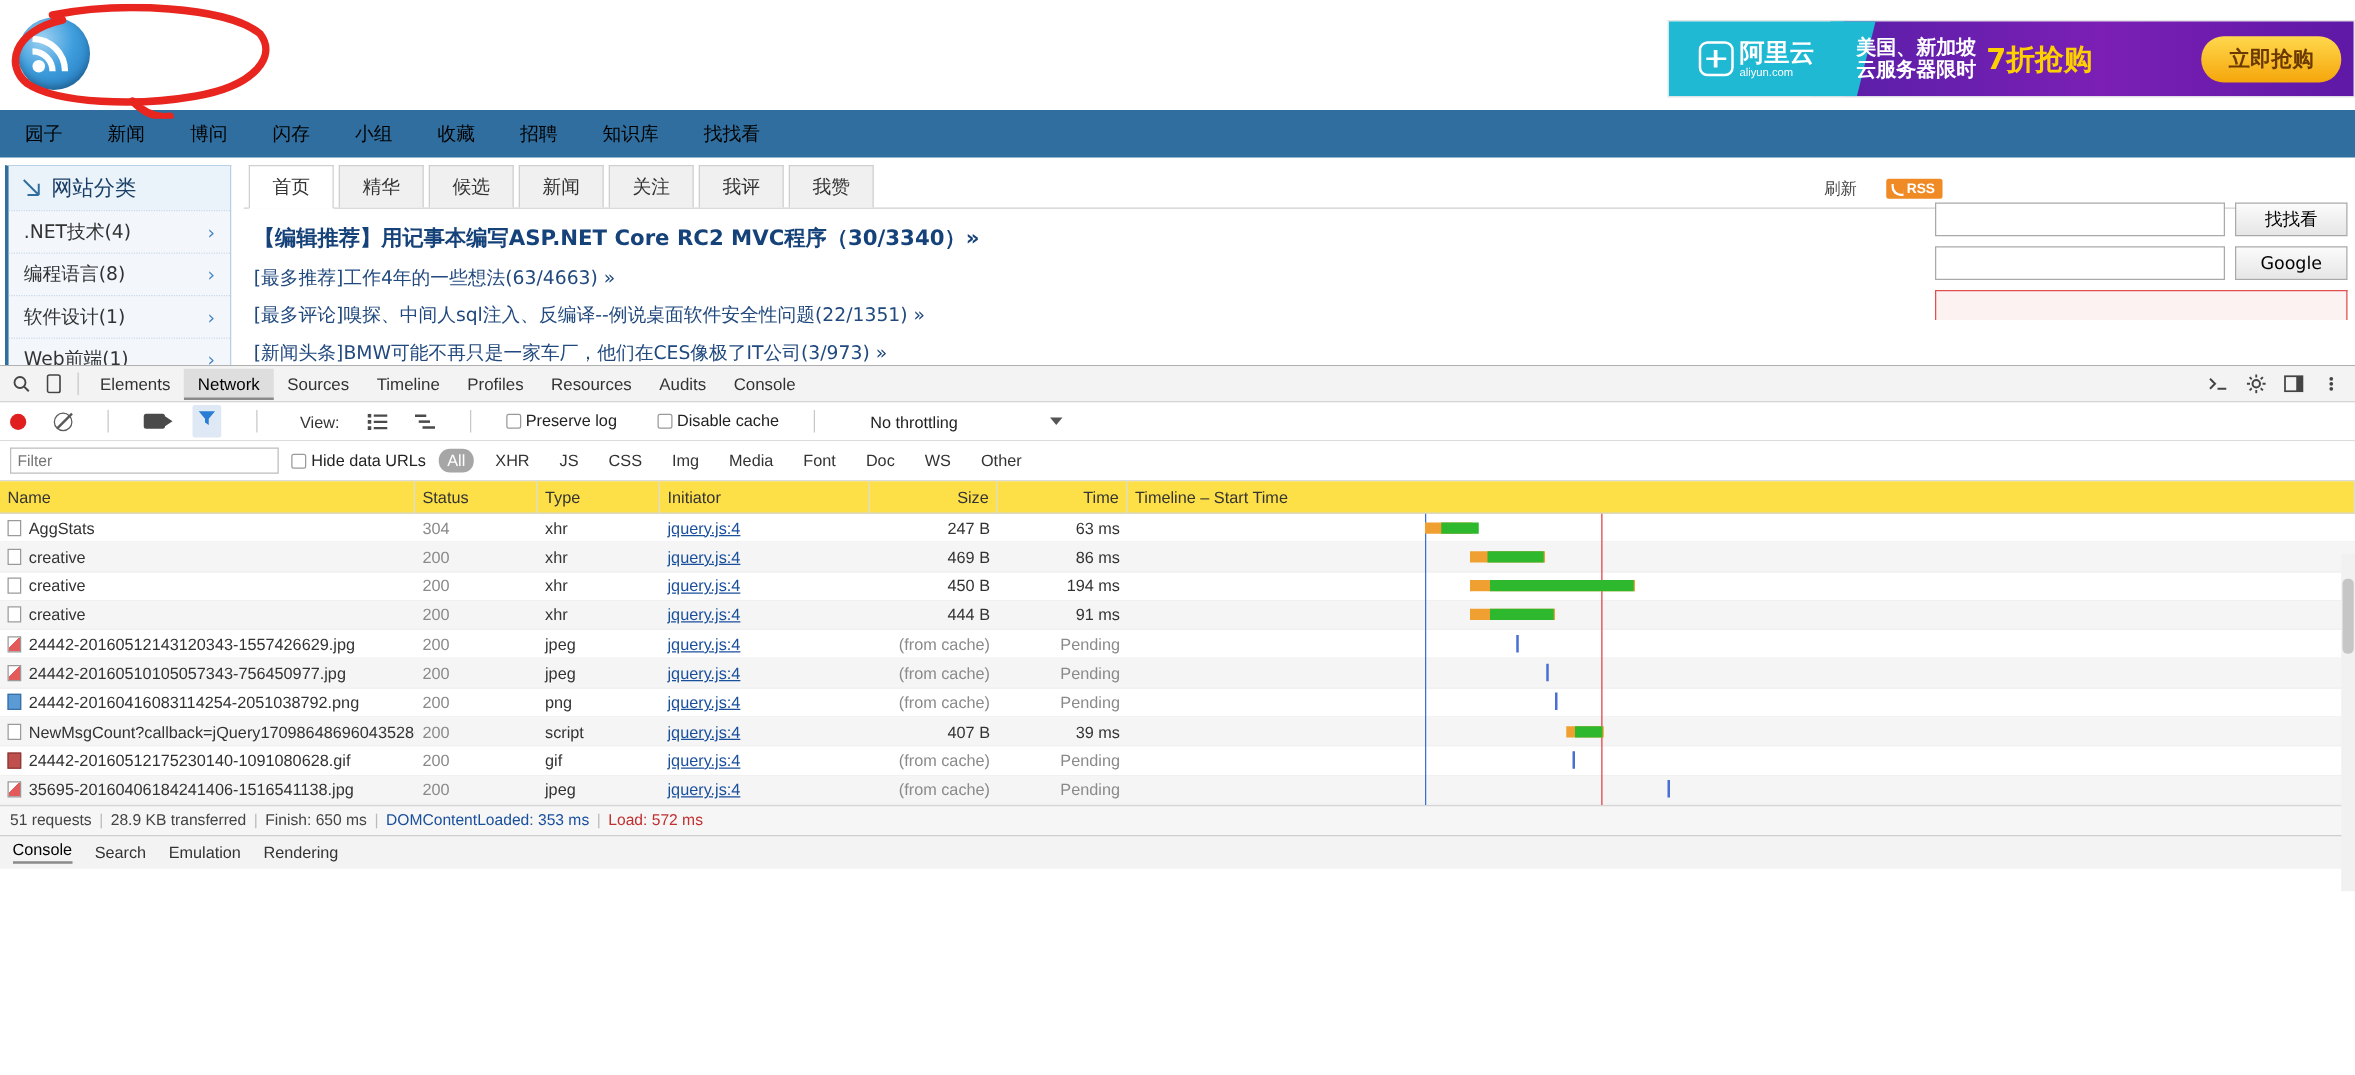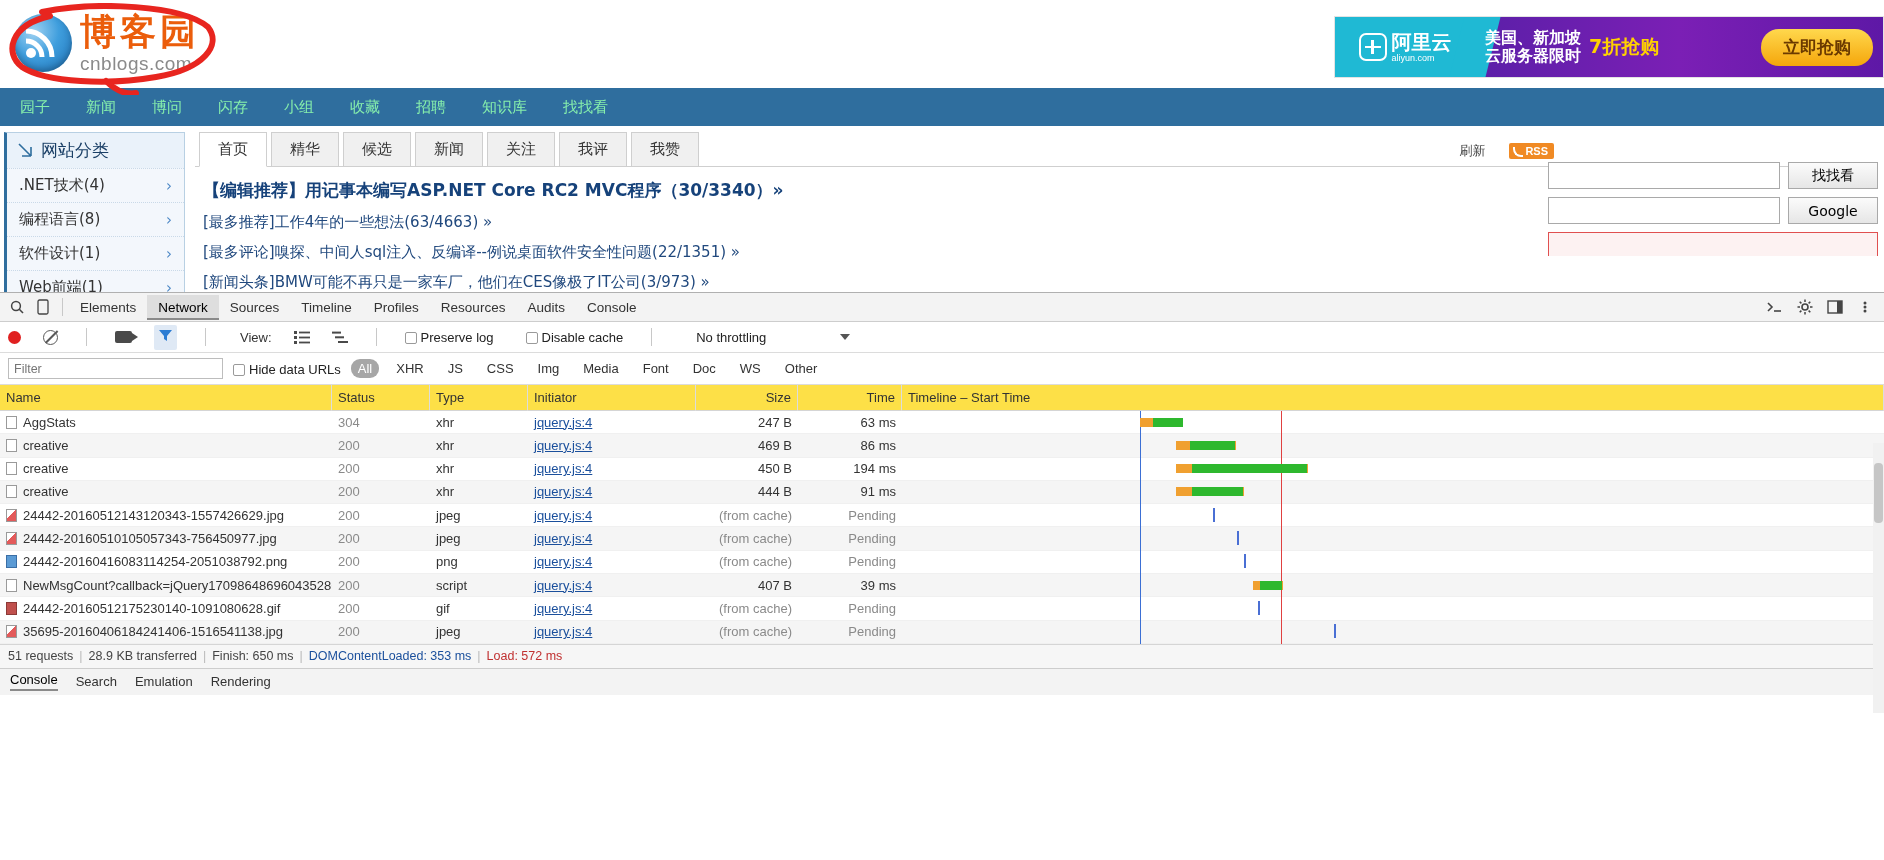--- a/index.html
+++ b/index.html
@@ -41,27 +41,27 @@
   .ali-mark:after { content:""; position:absolute; left:10px; top:5px; width:3px; height:14px; background:#fff; }
   .ali-txt { color:#fff; line-height:1; }
   .ali-cn { font-size:20px; font-weight:bold; font-family:"DejaVu Sans",sans-serif; }
   .ali-en { font-size:9px; margin-top:2px; }
   .banner-right { flex:1; background:linear-gradient(90deg,#5b1fa8 0%,#7b1fb5 50%,#5e18a6 100%);
                   display:flex; align-items:center; padding:0 10px; gap:8px; position:relative; }
   .banner-slant { position:absolute; left:-18px; top:0; width:36px; height:100%; background:#1fb9d4;
                   transform:skewX(-14deg); }
   .b-lines { color:#fff; font-size:16px; font-weight:bold; line-height:1.15;
              font-family:"DejaVu Sans",sans-serif; z-index:2; }
-  .b-deal { color:#ffd000; font-size:19px; font-weight:bold; font-family:"DejaVu Sans",sans-serif; z-index:2; }
+  .b-deal { color:#ffd000; font-size:23px; font-weight:bold; font-family:"DejaVu Sans",sans-serif; z-index:2; }
   .b-btn { margin-left:auto; background:linear-gradient(180deg,#ffd84d,#f5a60b); color:#6b3a00;
            border-radius:18px; padding:7px 22px; font-size:17px; font-weight:bold;
            font-family:"DejaVu Sans",sans-serif; z-index:2; }
 
   .navbar { height:38px; background:#2f6e9e; display:flex; align-items:center; padding-left:20px; }
-  .navbar a { color:#86efac; font-size:15px; text-decoration:none; margin-right:36px;
+  .navbar a { color:#000000; font-size:15px; text-decoration:none; margin-right:36px;
               font-family:Liberation Serif, serif; }
 
   .body-row { display:flex; height:166px; }
 
   .sidebar { width:185px; padding:6px 0 0 4px; }
   .side-box { border:1px solid #b8d0e3; border-left:3px solid #2f6e9e; background:#fff; }
   .side-head { background:#eaf2fa; padding:6px 10px; font-size:17px; color:#1a3f66; display:flex;
                align-items:center; gap:6px; font-family:"DejaVu Sans",sans-serif; }
   .side-item { padding:7px 12px; font-size:15px; color:#333; border-top:1px dotted #c9d9e8;
                display:flex; justify-content:space-between; align-items:center;
@@ -184,24 +184,20 @@
 
   <div class="header">
 
     <div class="logo-wrap">
       <div class="logo-badge">
         <svg width="34" height="34" viewBox="0 0 34 34">
           <circle cx="6" cy="28" r="5" fill="#fff"></circle>
           <path d="M1 16 A16 16 0 0 1 17 32" stroke="#fff" stroke-width="5" fill="none"></path>
           <path d="M1 6 A26 26 0 0 1 27 32" stroke="#fff" stroke-width="5" fill="none"></path>
         </svg>
-      </div>
-      <div class="logo-text">
-        <div class="logo-cn">博客园</div>
-        <div class="logo-en">cnblogs.com</div>
       </div>
     </div>
 
     <svg class="red-annotation" viewBox="0 0 216 92">
       <path d="M36 9 C90 -2 176 2 202 24 C216 42 198 66 150 74 C104 82 40 80 16 64 C-2 50 4 22 44 13" stroke="#e8251f" stroke-width="6" fill="none" stroke-linecap="round"></path>
       <path d="M100 78 C108 86 118 92 130 90" stroke="#e8251f" stroke-width="6" fill="none" stroke-linecap="round"></path>
     </svg>
 
     <div class="banner">
       <div class="banner-left">

